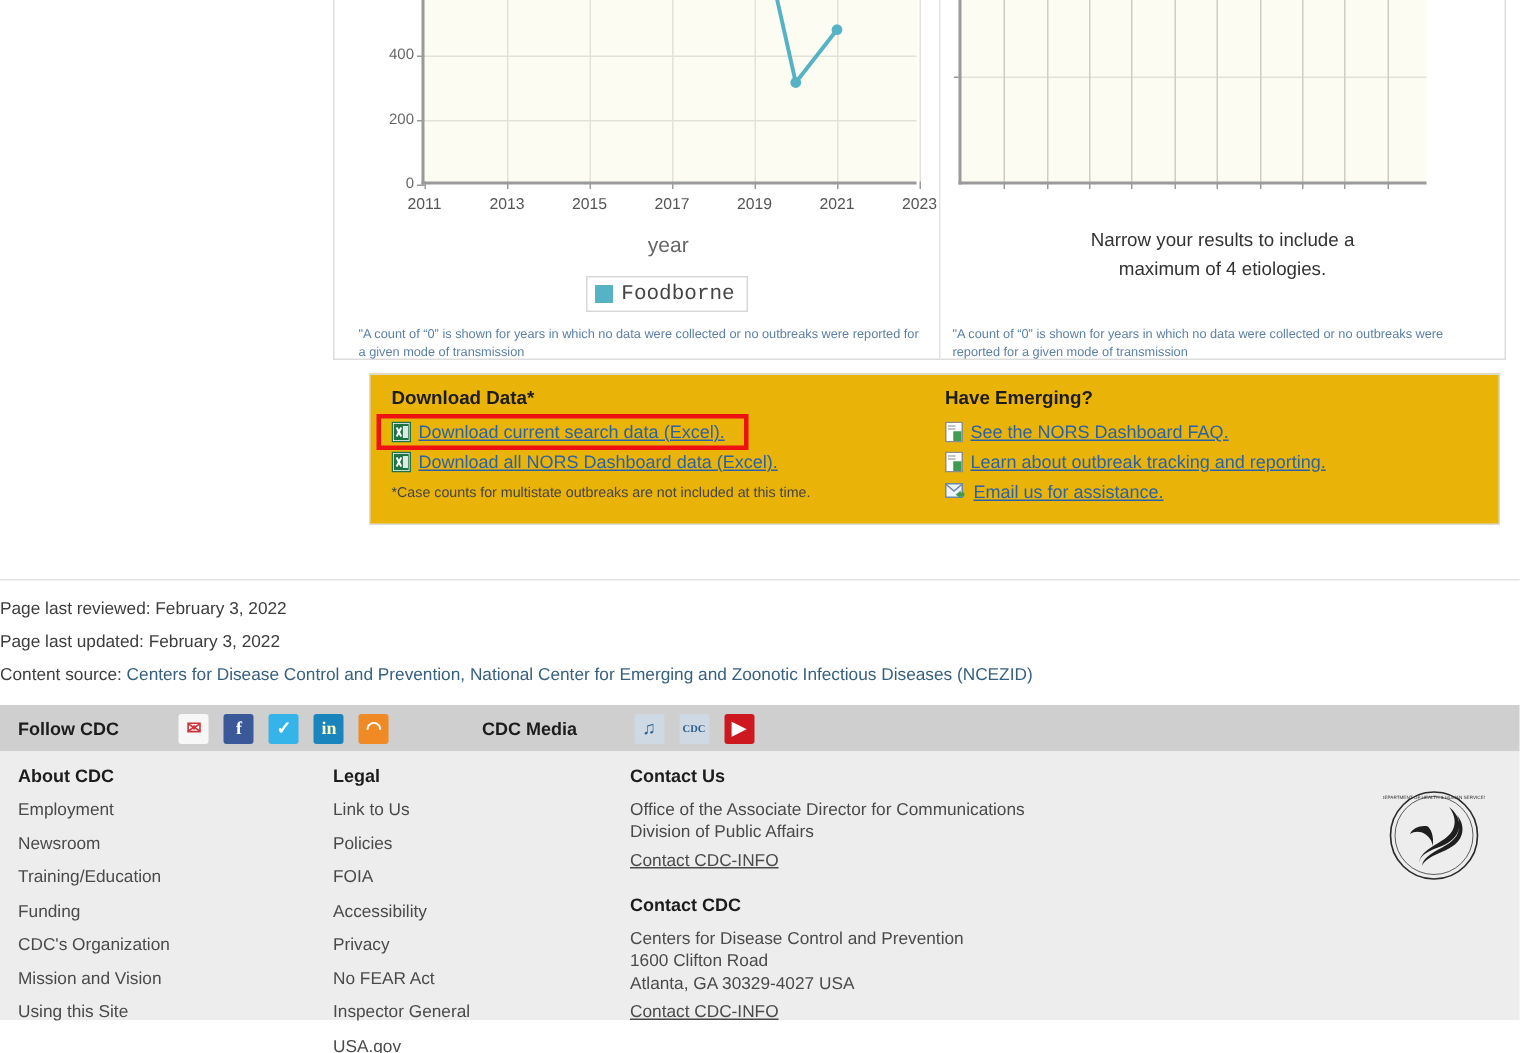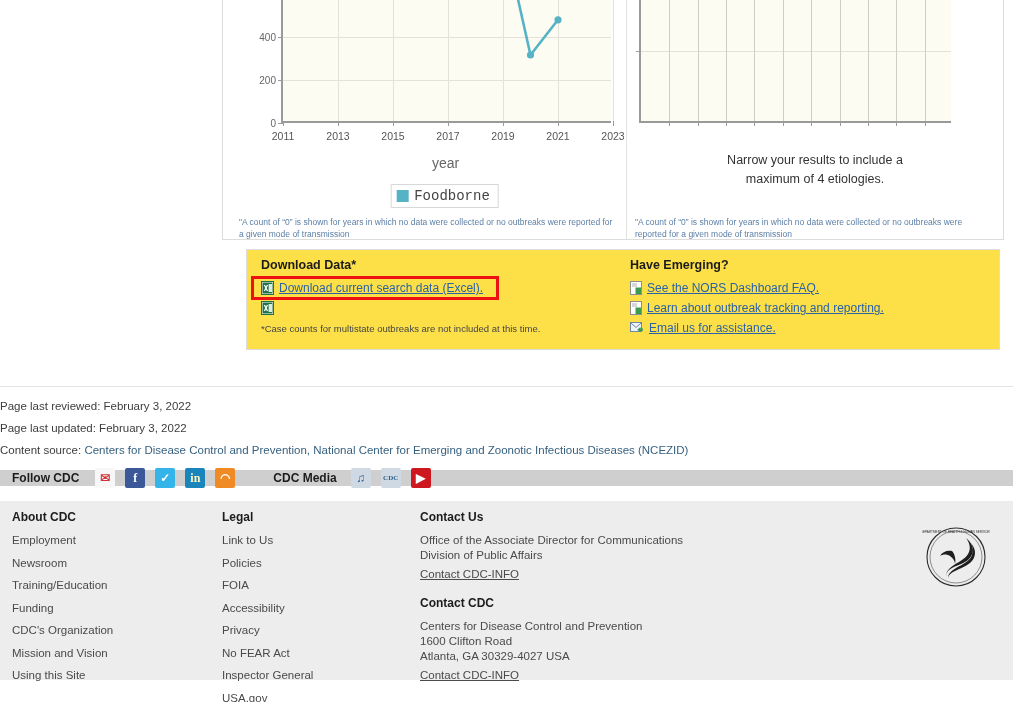--- a/index.html
+++ b/index.html
@@ -93,21 +93,21 @@
   }
   .right .chart-footnote { left: 8px; }
 
   
   .series-svg { position: absolute; left: 0; top: 0; overflow: visible; }
 
   
   .download-panel {
     position: absolute; left: 246px; top: 249px;
     width: 754px; height: 101px;
-    background: #fde047;
+    background: #eab308;
     border: 1px solid #dcdcdc;
   }
   .dl-col-left { position: absolute; left: 14px; top: 8px; width: 400px; }
   .dl-col-right { position: absolute; left: 383px; top: 8px; width: 360px; }
 
   .panel-head {
     font-size: 12.5px; font-weight: bold; color: #1c1c1c;
     margin-bottom: 9px;
   }
   .link-row {
@@ -136,23 +136,23 @@
     position: absolute; left: 0; top: 386px; width: 1013px;
     height: 1px; background: #e3e3e3;
   }
   .meta { position: absolute; left: 0; top: 400px; }
   .meta-line { font-size: 11.5px; color: #3d3d3d; margin-bottom: 10px; }
   .meta-line a { color: #36607f; text-decoration: none; }
 
   
   .social-bar {
     position: absolute; left: 0; top: 470px;
-    width: 1013px; height: 16px;
+    width: 1013px; height: 31px;
     background: #cfcfcf;
-    display: flex; align-items: center;
+    display: flex; align-items: center; gap: 24px;
   }
   .social-label {
     font-size: 12px; font-weight: bold; color: #1c1c1c;
     margin-left: 12px; margin-right: 16px;
   }
   .social-label.second { margin-left: 28px; margin-right: 14px; }
   .sico {
     width: 20px; height: 20px; margin-right: 10px;
     border-radius: 2px; display: flex; align-items: center;
     justify-content: center; font-size: 12px; font-weight: bold;
@@ -291,20 +291,21 @@
         <span class="redbox"></span>
       </div>
 
       <div class="link-row">
         <svg class="excel-ico" viewBox="0 0 13 14">
           <rect x="0.5" y="0.5" width="12" height="13" fill="#fff" stroke="#217346"></rect>
           <rect x="1.5" y="1.5" width="10" height="11" fill="#1f7244"></rect>
           <path d="M3.4 4 L6.5 10 M6.5 4 L3.4 10" stroke="#fff" stroke-width="1.3" fill="none"></path>
           <rect x="7.6" y="3" width="3.4" height="8" fill="#fff" opacity="0.85"></rect>
         </svg>
+        <a href="#">Download all NORS Dashboard data (Excel).</a>
       </div>
 
       <div class="note">*Case counts for multistate outbreaks are not included at this time.</div>
     </div>
 
     <div class="dl-col-right">
       <div class="panel-head">Have Emerging?</div>
 
       <div class="link-row">
         <svg class="doc-ico" viewBox="0 0 12 14">

